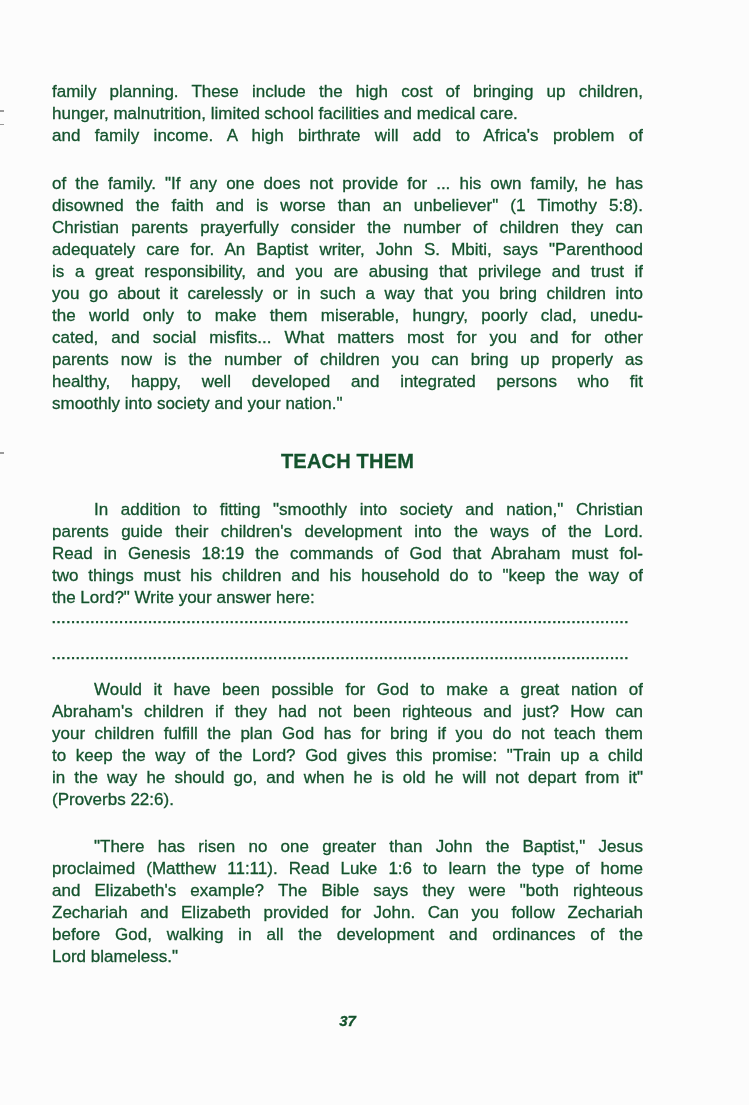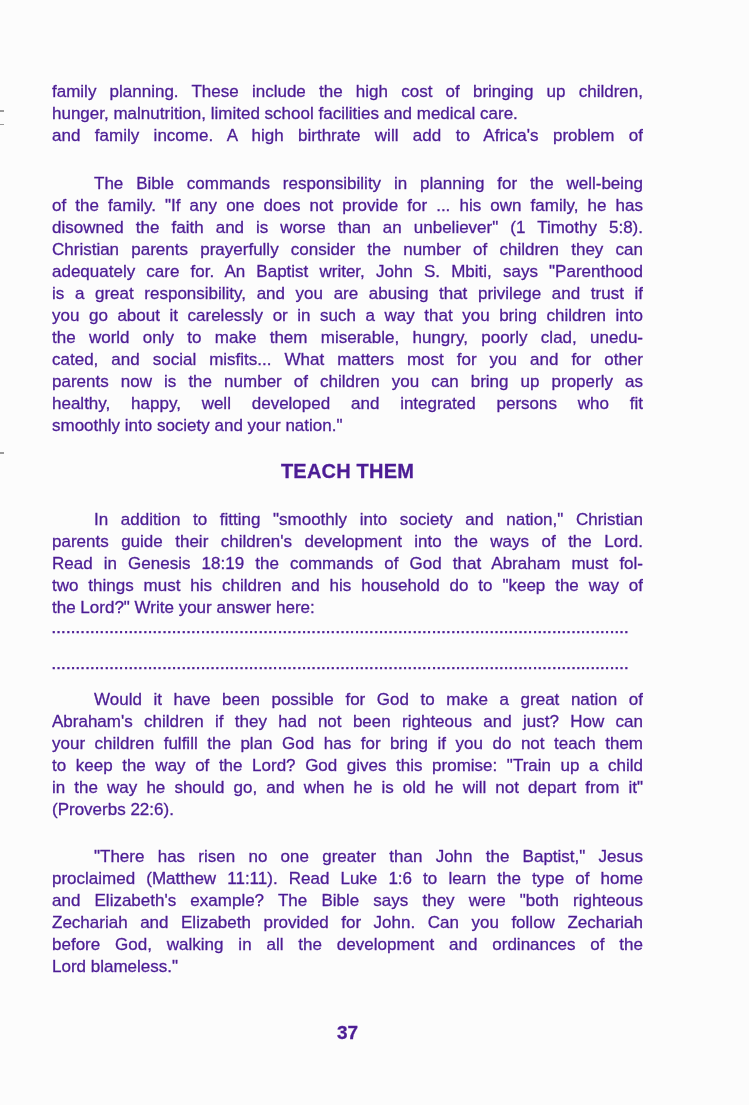--- a/index.html
+++ b/index.html
@@ -4,21 +4,21 @@
 <style>
   html, body { margin: 0; padding: 0; background: #e8e8e8; }
   .page {
     position: relative;
     width: 749px;
     height: 1105px;
     margin: 0 auto;
     background: #fcfcfc;
     overflow: hidden;
     font-family: "Liberation Sans", "DejaVu Sans", sans-serif;
-    color: #4c1d95;
+    color: #14532d;
     -webkit-text-stroke: 0.3px currentColor;
   }
   .text-col {
     position: absolute;
     left: 52px;
     top: 81px;
     width: 591px;
   }
   .para { margin: 0; padding: 0; }
   .ln {
@@ -27,21 +27,21 @@
     text-align: justify;
     text-align-last: justify;
     white-space: normal;
     overflow: hidden;
     height: 22px;
   }
   .ln.first { text-indent: 42px; }
   .ln.last  { text-align-last: left; }
   .para-p2 { margin-top: 26px; }
   .heading {
-    margin-top: 23px;
+    margin-top: 35px;
     height: 22px;
     font-size: 20px;
     font-weight: bold;
     text-align: center;
     letter-spacing: 0.2px;
   }
   .para-p3 { margin-top: 27px; }
   .answer-line {
     height: 16px;
     line-height: 16px;
@@ -52,23 +52,24 @@
     font-weight: bold;
     letter-spacing: 1.2px;
   }
   .answer-line.one { margin-top: 2px; }
   .answer-line.two { margin-top: 20px; }
   .para-p4 { margin-top: 16px; }
   .para-p5 { margin-top: 25px; }
   .page-number {
     margin-top: 44px;
     height: 22px;
-    font-size: 19px;
+    font-size: 15px;
     font-weight: bold;
     text-align: center;
+    font-style: italic;
   }
   .scan-artifact {
     position: absolute;
     left: 0;
     background: #9a9a9a;
     width: 4px;
     height: 2px;
   }
   .sa-1 { top: 110px; }
   .sa-2 { top: 124px; height: 1px; }
@@ -85,21 +86,20 @@
 
   <div class="text-col">
 
     <div class="para para-p1">
       <div class="ln">family planning.  These include the high cost of bringing up children,</div>
       <div class="ln last">hunger, malnutrition, limited school facilities and medical care.</div>
       <div class="ln">and family income.  A high birthrate will add to Africa's problem of</div>
     </div>
 
     <div class="para para-p2">
-      <div class="ln first">The Bible commands responsibility in planning for the well-being</div>
       <div class="ln">of the family.  "If any one does not provide for ... his own family, he has</div>
       <div class="ln">disowned the faith and is worse than an unbeliever" (1 Timothy 5:8).</div>
       <div class="ln">Christian parents prayerfully consider the number of children they can</div>
       <div class="ln">adequately care for.  An Baptist writer, John S. Mbiti, says "Parenthood</div>
       <div class="ln">is a great responsibility, and you are abusing that privilege and trust if</div>
       <div class="ln">you go about it carelessly or in such a way that you bring children into</div>
       <div class="ln">the world only to make them miserable, hungry, poorly clad, unedu-</div>
       <div class="ln">cated, and social misfits...  What matters most for you and for other</div>
       <div class="ln">parents now is the number of children you can bring up properly as</div>
       <div class="ln">healthy, happy, well developed and integrated persons who fit</div>

